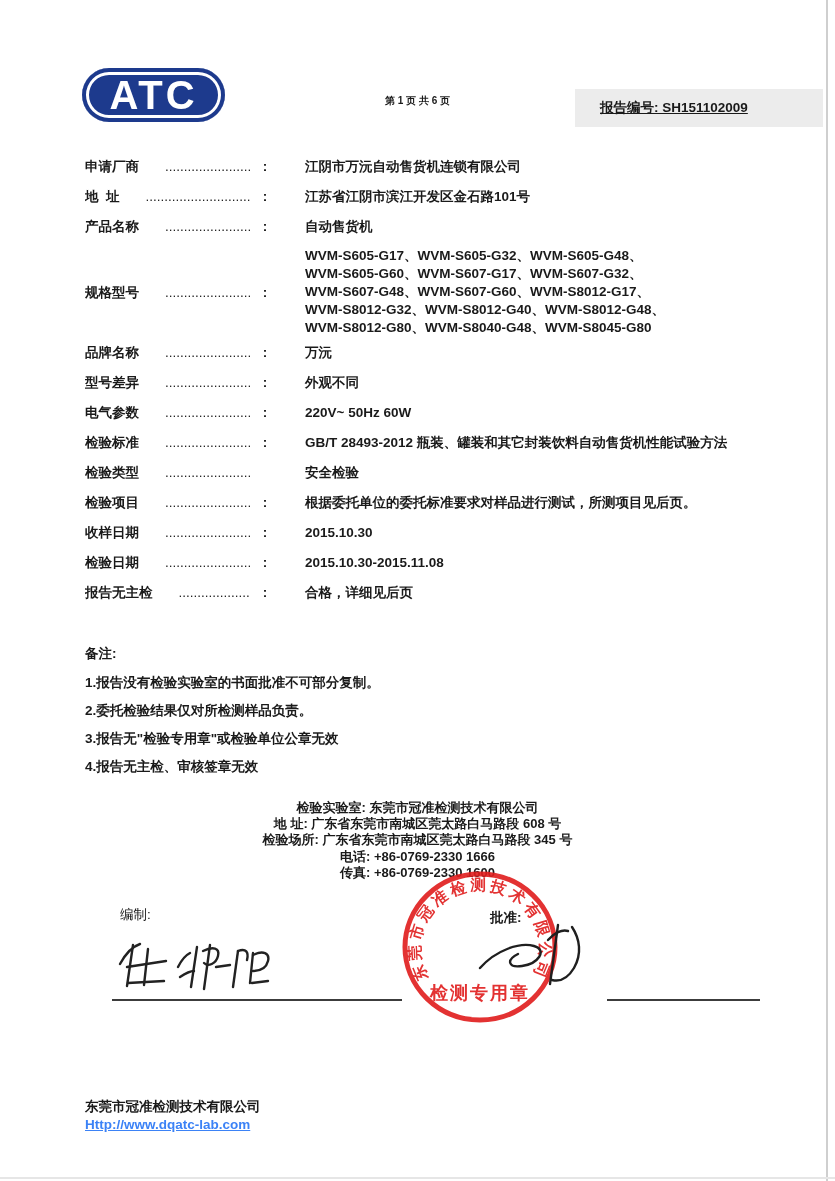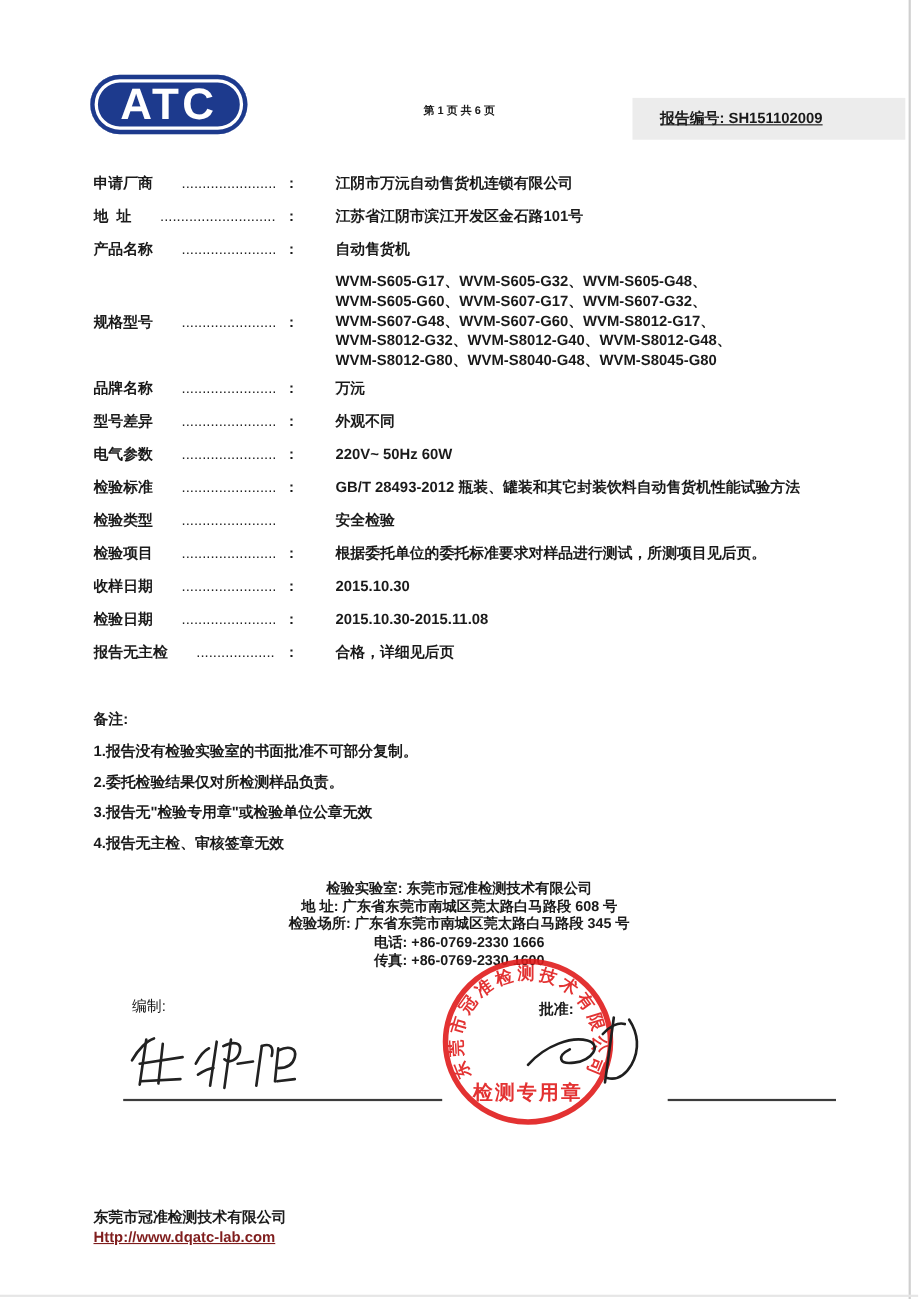--- a/index.html
+++ b/index.html
@@ -52,21 +52,21 @@
   .sig-line.left{left:112px;width:290px;}
   .sig-line.right{left:607px;width:153px;}
 
   .stamp{position:absolute;left:398px;top:868px;width:164px;height:158px;opacity:.9;}
   .sig-prep{position:absolute;left:112px;top:936px;width:170px;height:58px;}
   .sig-appr{position:absolute;left:468px;top:918px;width:132px;height:78px;}
 
   
   .footer{position:absolute;left:85px;top:1098px;font-size:13.5px;}
   .footer .f-company{font-weight:700;line-height:18px;}
-  .footer .f-url{font-weight:700;line-height:18px;color:#7f1d1d;text-decoration:underline;cursor:pointer;}
+  .footer .f-url{font-weight:700;line-height:18px;color:#3b82f6;text-decoration:underline;cursor:pointer;}
 </style>
 </head>
 <body>
 
 <div id="page">
   <div class="edge-v"></div>
   <div class="edge-b"></div>
 
   <div class="logo">
     <span>ATC</span>

